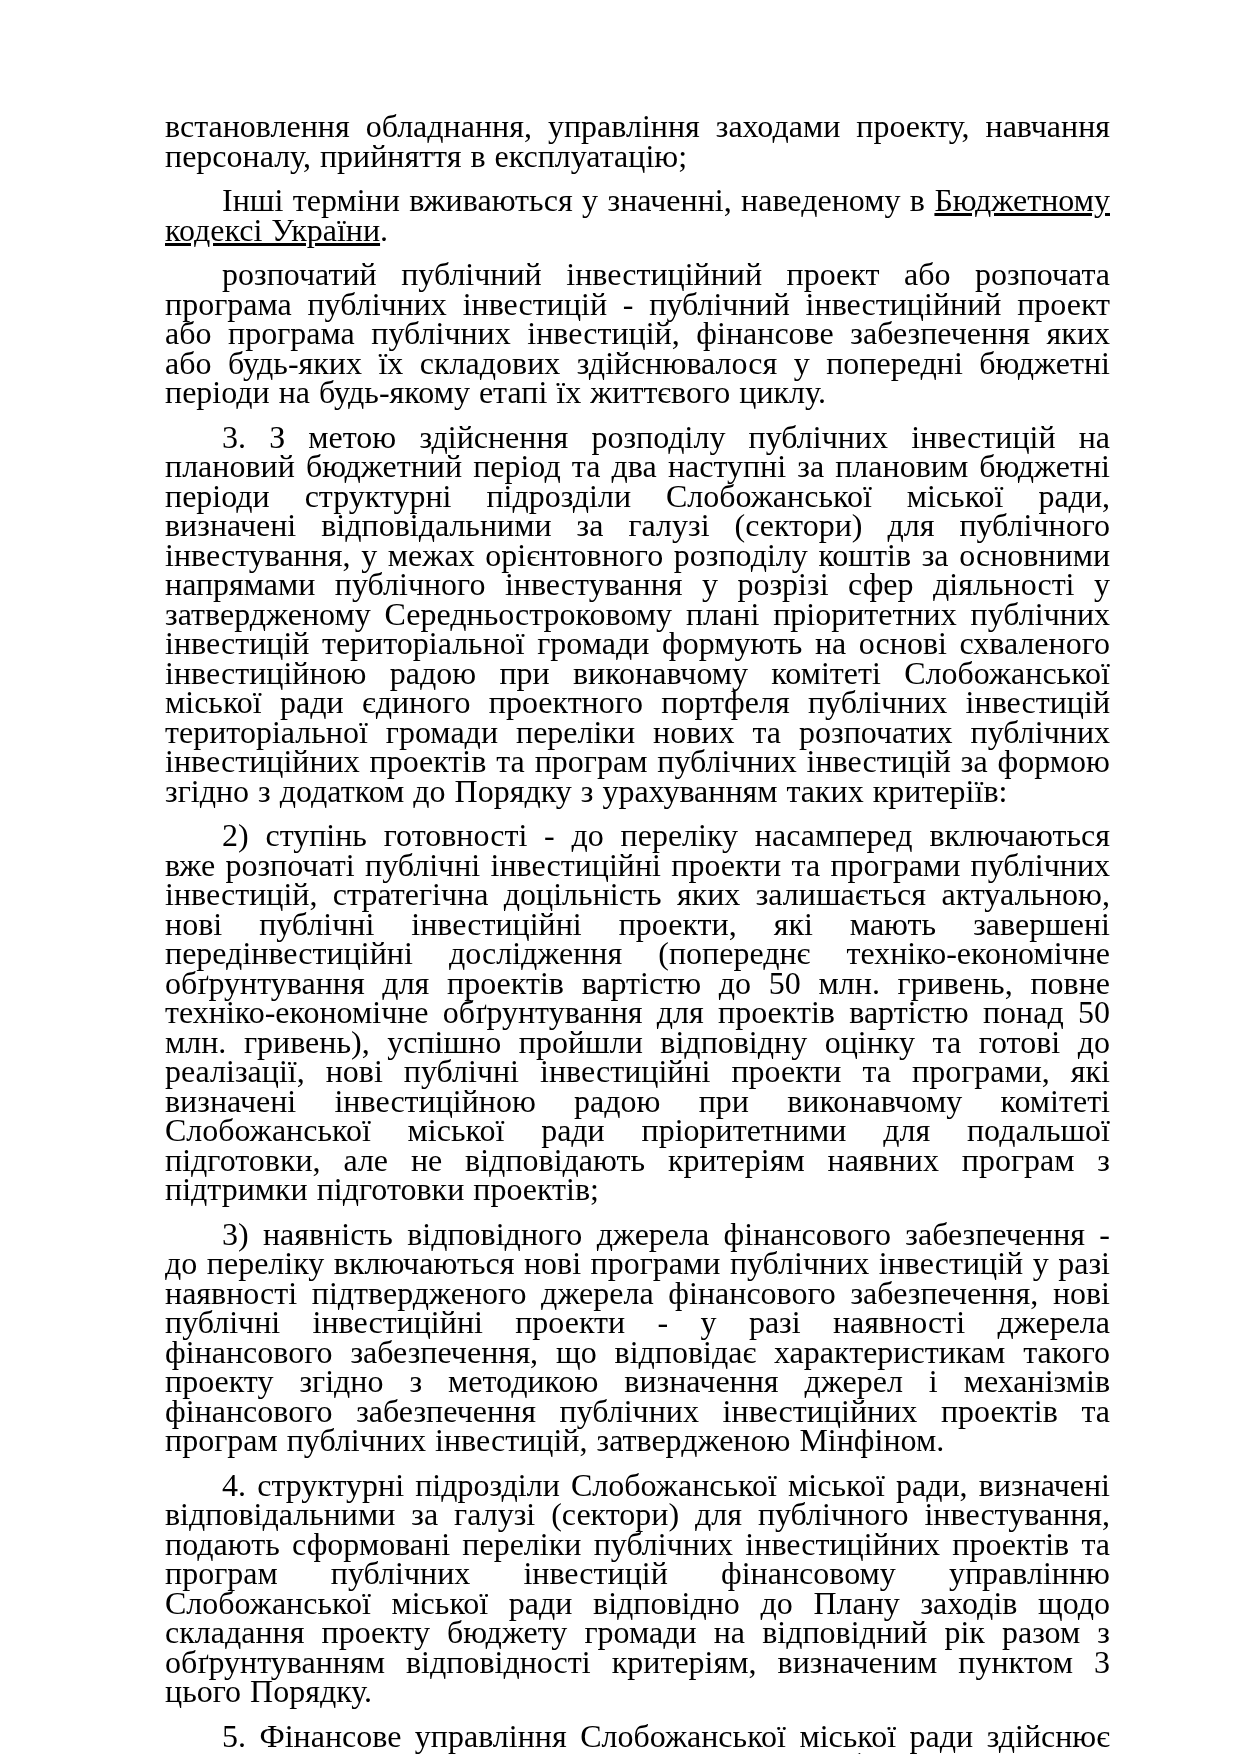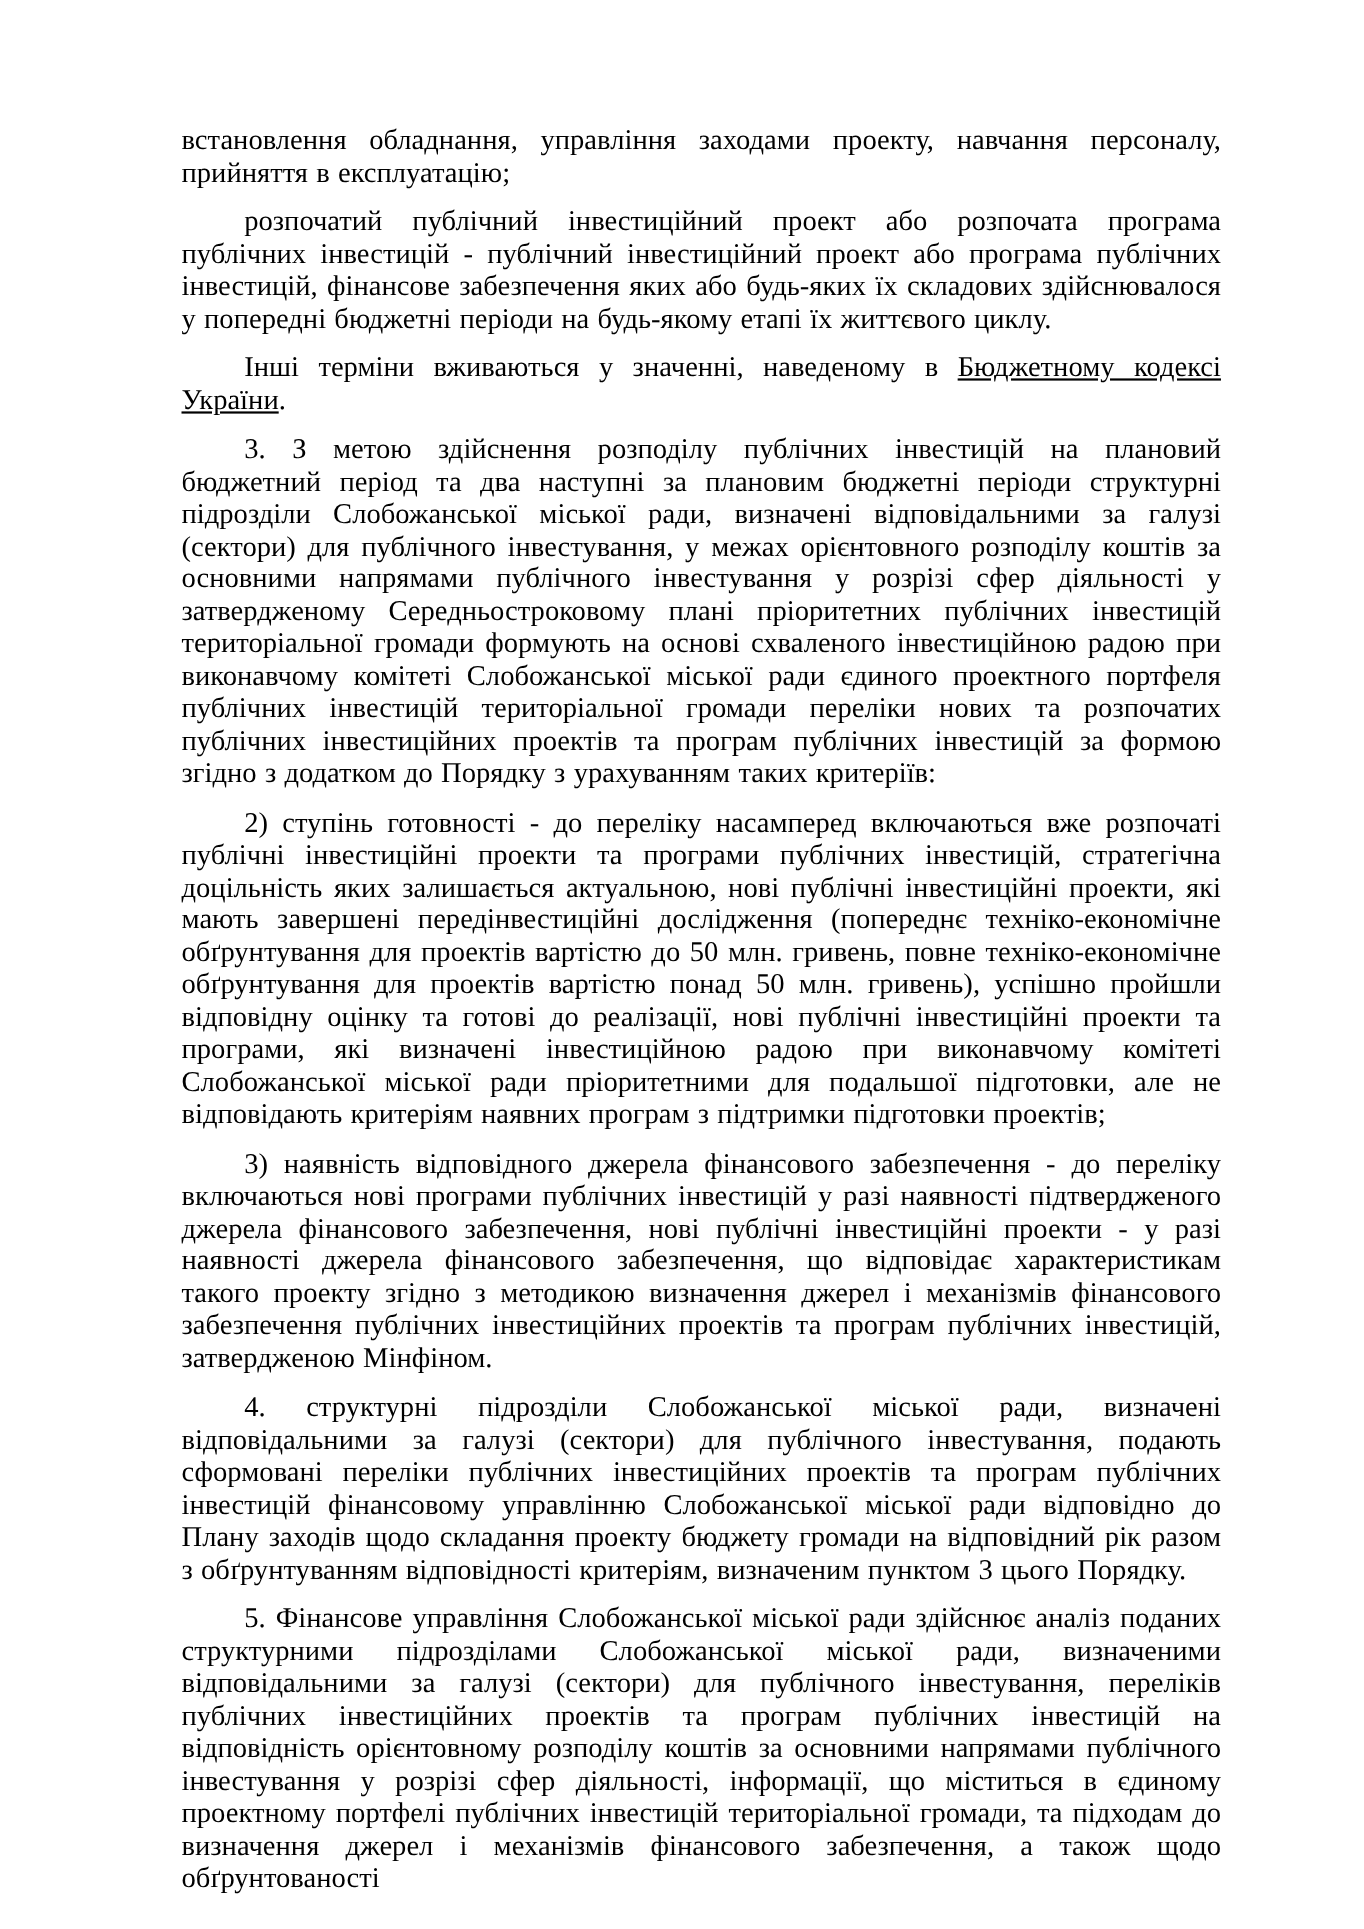--- a/index.html
+++ b/index.html
@@ -9,21 +9,21 @@
   }
   .page {
     position: relative;
     width: 1240px;
     height: 1754px;
     box-sizing: border-box;
     background: #ffffff;
     color: #000000;
     padding: 112px 130px 0 165px;
     font-family: "Liberation Serif", "DejaVu Serif", serif;
-    font-size: 26px;
+    font-size: 32px;
     line-height: 29.5px;
     text-align: justify;
     overflow: hidden;
   }
   .page p {
     margin: 0 0 15px 0;
     text-indent: 57px;
     word-spacing: 1px;
   }
   .page p.no-indent {
@@ -35,25 +35,25 @@
     cursor: pointer;
   }
 </style>
 </head>
 <body>
 
 <main class="page">
 
   <p class="no-indent">встановлення обладнання, управління заходами проекту, навчання персоналу, прийняття в експлуатацію;</p>
 
-  <p>розпочатий публічний інвестиційний проект або розпочата програма публічних інвестицій - публічний інвестиційний проект або програма публічних інвестицій, фінансове забезпечення яких або будь-яких їх складових здійснювалося у попередні бюджетні періоди на будь-якому етапі їх життєвого циклу.</p>
-
   <p>
     <span>Інші терміни вживаються у значенні, наведеному в </span><span class="doc-link">Бюджетному кодексі України</span><span>.</span>
   </p>
+
+  <p>розпочатий публічний інвестиційний проект або розпочата програма публічних інвестицій - публічний інвестиційний проект або програма публічних інвестицій, фінансове забезпечення яких або будь-яких їх складових здійснювалося у попередні бюджетні періоди на будь-якому етапі їх життєвого циклу.</p>
 
   <p>3. З метою здійснення розподілу публічних інвестицій на плановий бюджетний період та два наступні за плановим бюджетні періоди структурні підрозділи Слобожанської міської ради, визначені відповідальними за галузі (сектори) для публічного інвестування,  у межах орієнтовного розподілу коштів за основними напрямами публічного інвестування у розрізі сфер діяльності у затвердженому Середньостроковому плані пріоритетних публічних інвестицій територіальної громади формують на основі схваленого інвестиційною радою при виконавчому комітеті Слобожанської міської ради єдиного проектного портфеля публічних інвестицій територіальної громади  переліки нових та розпочатих публічних інвестиційних проектів та програм публічних інвестицій за формою згідно з додатком до Порядку  з урахуванням таких критеріїв:</p>
 
 
   <p>2) ступінь готовності - до переліку насамперед включаються вже розпочаті публічні інвестиційні проекти та програми публічних інвестицій, стратегічна доцільність яких залишається актуальною, нові публічні інвестиційні проекти, які мають завершені передінвестиційні дослідження (попереднє техніко-економічне обґрунтування для проектів вартістю до 50 млн. гривень, повне техніко-економічне обґрунтування для проектів вартістю понад 50 млн. гривень), успішно пройшли відповідну оцінку та готові до реалізації, нові публічні інвестиційні проекти та програми, які визначені інвестиційною радою при виконавчому комітеті Слобожанської міської ради пріоритетними для подальшої підготовки, але не відповідають критеріям наявних програм з підтримки підготовки проектів;</p>
 
   <p>3) наявність відповідного джерела фінансового забезпечення - до переліку включаються нові програми публічних інвестицій у разі наявності підтвердженого джерела фінансового забезпечення, нові публічні інвестиційні проекти - у разі наявності джерела фінансового забезпечення, що відповідає характеристикам такого проекту згідно з методикою визначення джерел і механізмів фінансового забезпечення публічних інвестиційних проектів та програм публічних інвестицій, затвердженою Мінфіном.</p>
 
   <p>4. структурні підрозділи Слобожанської міської ради, визначені відповідальними за галузі (сектори) для публічного інвестування, подають сформовані переліки публічних інвестиційних проектів та програм публічних інвестицій фінансовому управлінню Слобожанської міської ради відповідно до Плану заходів щодо складання проекту бюджету громади на відповідний рік разом з обґрунтуванням відповідності критеріям, визначеним пунктом 3 цього Порядку.</p>
 

